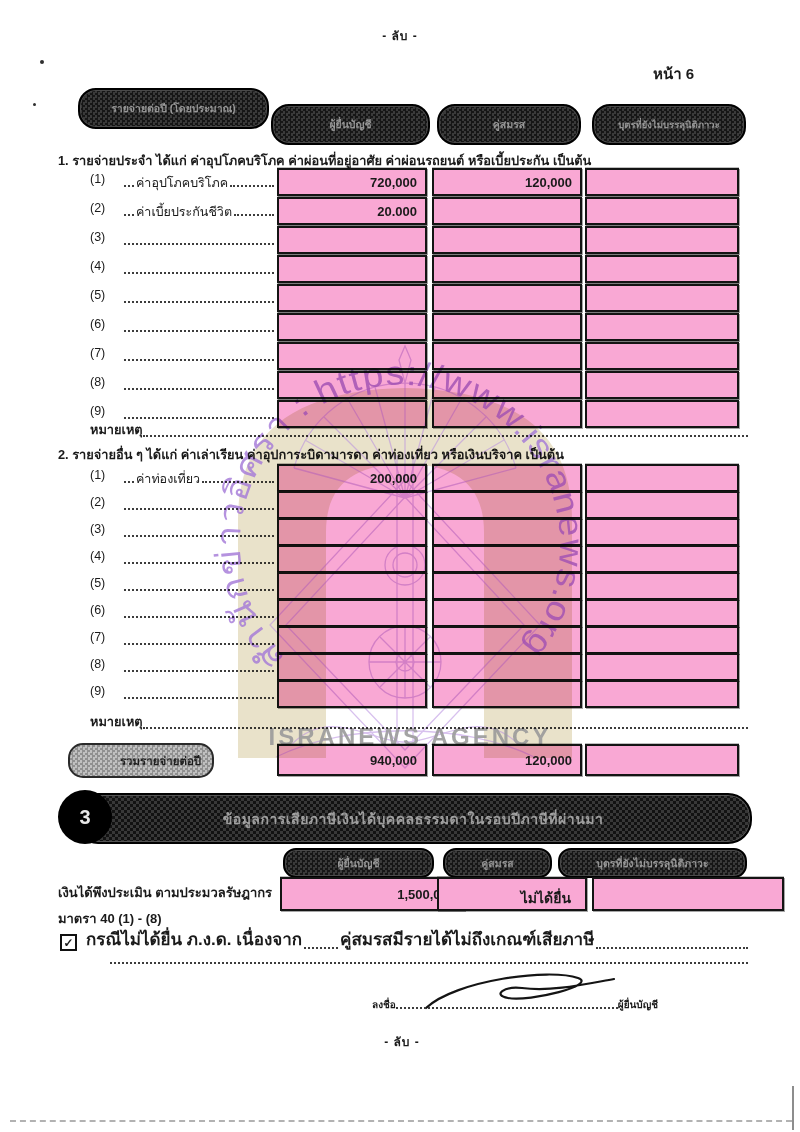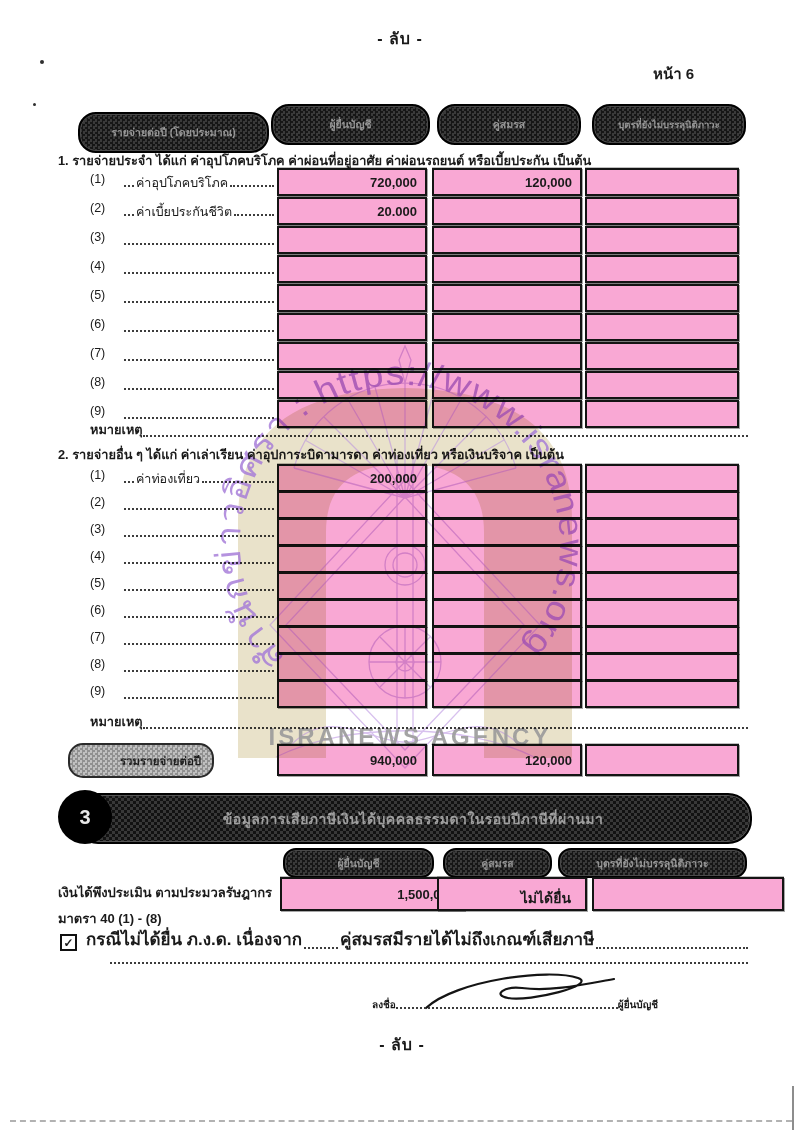--- a/index.html
+++ b/index.html
@@ -2,21 +2,21 @@
 <html><head>
 <meta charset="utf-8">
 <style>
   html,body{margin:0;padding:0;background:#e8e8e8;}
   .page{
     position:relative;width:800px;height:1132px;background:#ffffff;
     font-family:"Liberation Sans", sans-serif;color:#1a1a1a;overflow:hidden;
     margin:0 auto;
   }
   .abs{position:absolute;}
-  .secret{font-size:16px;font-weight:600;letter-spacing:1px;}
+  .secret{font-size:12px;font-weight:600;letter-spacing:1px;}
   .pagenum{font-size:15px;font-weight:600;}
   
   .pill{
     background:repeating-conic-gradient(#161616 0% 25%, #3a3a3a 0% 50%) 0 0/5px 5px;
     border:2px solid #000;border-radius:18px;display:flex;align-items:center;justify-content:center;
     box-shadow:0 0 0 1px #4a4a4a inset;
   }
   .pill span{color:rgba(215,215,215,0.62);font-size:10.5px;font-weight:600;white-space:nowrap;overflow:hidden;padding:0 6px;}
   .graypill{
     background:repeating-conic-gradient(#909090 0% 25%, #c0c0c0 0% 50%) 0 0/5px 5px;
@@ -65,21 +65,21 @@
 
 <div class="page">
 
   <div class="abs secret" style="left:0;top:26px;width:800px;text-align:center;">- ลับ -</div>
 
   <div class="abs pagenum" style="left:653px;top:62px;">หน้า 6</div>
 
   <div class="abs artifact" style="left:40px;top:60px;width:4px;height:4px;border-radius:50%;"></div>
   <div class="abs artifact" style="left:33px;top:103px;width:3px;height:3px;border-radius:50%;"></div>
 
-  <div class="abs pill" style="left:78px;top:112px;width:187px;height:37px;">
+  <div class="abs pill" style="left:78px;top:88px;width:187px;height:37px;">
     <span>รายจ่ายต่อปี (โดยประมาณ)</span>
   </div>
   <div class="abs pill" style="left:271px;top:104px;width:155px;height:37px;">
     <span>ผู้ยื่นบัญชี</span>
   </div>
   <div class="abs pill" style="left:437px;top:104px;width:140px;height:37px;">
     <span>คู่สมรส</span>
   </div>
   <div class="abs pill" style="left:592px;top:104px;width:150px;height:37px;">
     <span style="font-size:9.5px;">บุตรที่ยังไม่บรรลุนิติภาวะ</span>

